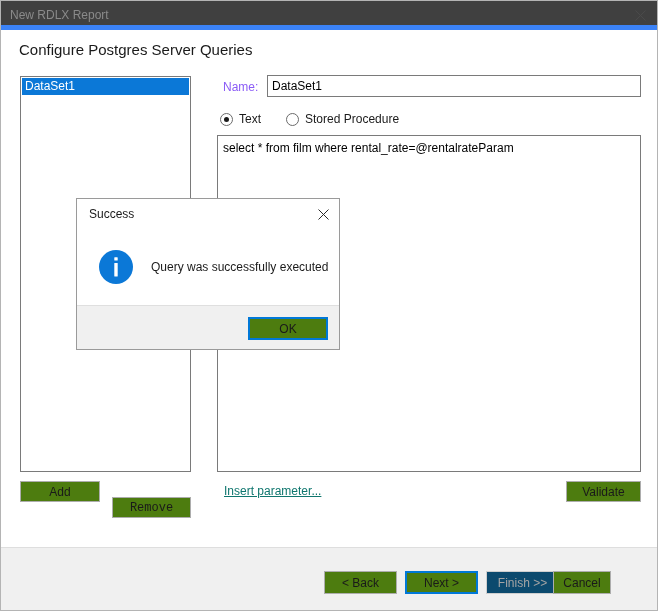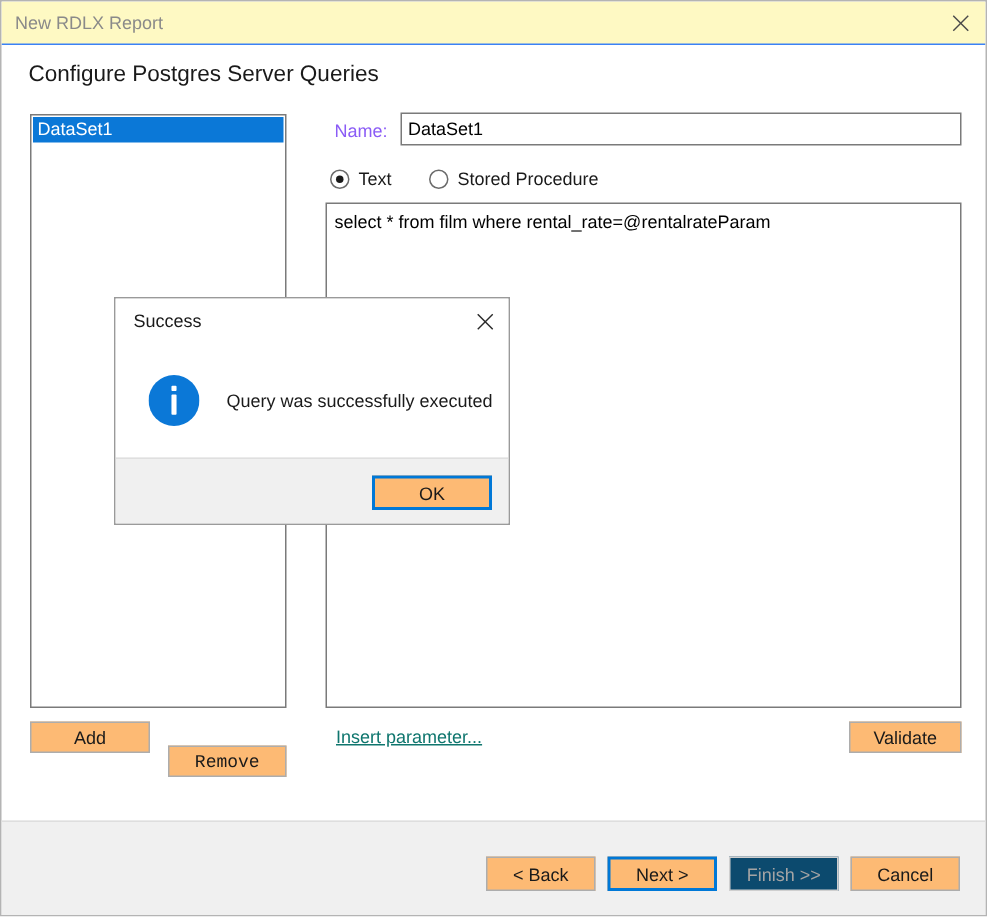--- a/index.html
+++ b/index.html
@@ -21,22 +21,22 @@
     border: 1px solid #b4b4b4;
     overflow: hidden;
   }
 
   
   #titlebar {
     position: absolute;
     left: 0; top: 0;
     width: 656px;
     height: 29px;
-    background: #fef9c3;
-    border-bottom: 1px solid #3b82f6;
+    background: #404040;
+    border-bottom: 5px solid #3b82f6;
   }
   #titlebar-text {
     position: absolute;
     left: 9px;
     top: 7px;
     font-size: 12px;
     color: #8a8a8a;
     white-space: nowrap;
   }
   #window-close {
@@ -168,21 +168,21 @@
     color: #000000;
     white-space: pre-wrap;
     line-height: 15px;
   }
 
   
   .btn {
     font-family: "Liberation Sans", sans-serif;
     font-size: 12px;
     color: #1a1a1a;
-    background: #fdba74;
+    background: #4d7c0f;
     border: 1px solid #adadad;
     text-align: center;
     cursor: default;
     display: flex;
     align-items: center;
     justify-content: center;
     white-space: nowrap;
   }
   .btn.disabled { color: #a4a4a4; border-color: #cfcfcf; background: #0c4a6e; }
   .btn.focused {
@@ -210,21 +210,21 @@
     left: 0;
     bottom: 0;
     width: 656px;
     height: 63px;
     background: #f0f0f0;
     border-top: 1px solid #dedede;
   }
   #back-button   { position: absolute; left: 323px; top: 570px; width: 73px; height: 23px; }
   #next-button   { position: absolute; left: 404px; top: 570px; width: 73px; height: 23px; }
   #finish-button { position: absolute; left: 485px; top: 570px; width: 73px; height: 23px; }
-  #cancel-button { position: absolute; left: 566px; top: 570px; width: 73px; height: 23px; }
+  #cancel-button { position: absolute; left: 552px; top: 570px; width: 58px; height: 23px; }
 
   
   #success-dialog {
     position: absolute;
     left: 75px;
     top: 197px;
     width: 264px;
     height: 152px;
     background: #ffffff;
     border: 1px solid #9a9a9a;

